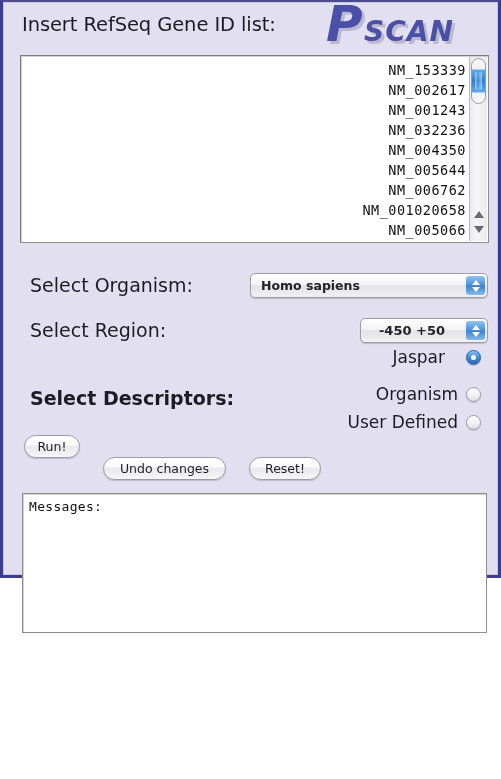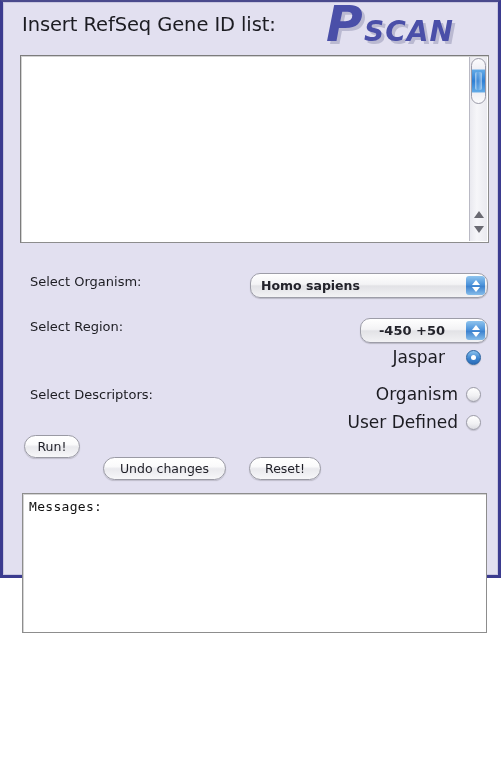--- a/index.html
+++ b/index.html
@@ -134,34 +134,34 @@
     width: 0; height: 0;
     border-left: 5px solid transparent;
     border-right: 5px solid transparent;
   }
   .tri-up { border-bottom: 7px solid #6a6a72; }
   .tri-down { border-top: 7px solid #6a6a72; }
 
   
   .form-label {
     position: absolute;
-    font-size: 13px;
+    font-size: 19px;
     color: #1c1c22;
     white-space: nowrap;
   }
   #label-organism   { left: 26px; top: 271px; }
   #label-region     { left: 26px; top: 316px; }
-  #label-descriptors{ left: 26px; top: 384px; }
+  #label-descriptors{ left: 26px; top: 384px; font-weight: bold; }
 
   
   .popup {
     position: absolute;
     height: 25px;
     box-sizing: border-box;
-    border-radius: 10px;
+    border-radius: 5px;
     border: 1px solid #9d9da8;
     background: linear-gradient(to bottom,#ffffff 0%, #f3f3f5 45%, #e2e2e6 52%, #f2f2f4 100%);
     box-shadow: 0 1px 1px rgba(0,0,0,0.18);
   }
   .popup-value {
     position: absolute;
     left: 10px;
     top: 0;
     bottom: 0;
     display: flex;
@@ -290,20 +290,29 @@
             <text x="8" y="40" font-size="50" fill="#9a9ab8" opacity="0.55">P</text>
             <text x="5" y="37" font-size="50" fill="#4a4fa8">P</text>
             <text x="46" y="40" font-size="28" fill="#9a9ab8" opacity="0.55" letter-spacing="1">SCAN</text>
             <text x="43" y="37" font-size="28" fill="#4a4fa8" letter-spacing="1">SCAN</text>
           </g>
         </svg>
       </div>
     </div>
 
     <div id="gene-list-box">
+      <div id="gene-list-text">NM_153339
+NM_002617
+NM_001243
+NM_032236
+NM_004350
+NM_005644
+NM_006762
+NM_001020658
+NM_005066</div>
 
       <div id="gene-scrollbar">
         <div id="gene-scroll-thumb"></div>
         <div class="scroll-arrow" id="gene-scroll-up">
           <span class="tri tri-up"></span>
         </div>
         <div class="scroll-arrow" id="gene-scroll-down">
           <span class="tri tri-down"></span>
         </div>
       </div>

